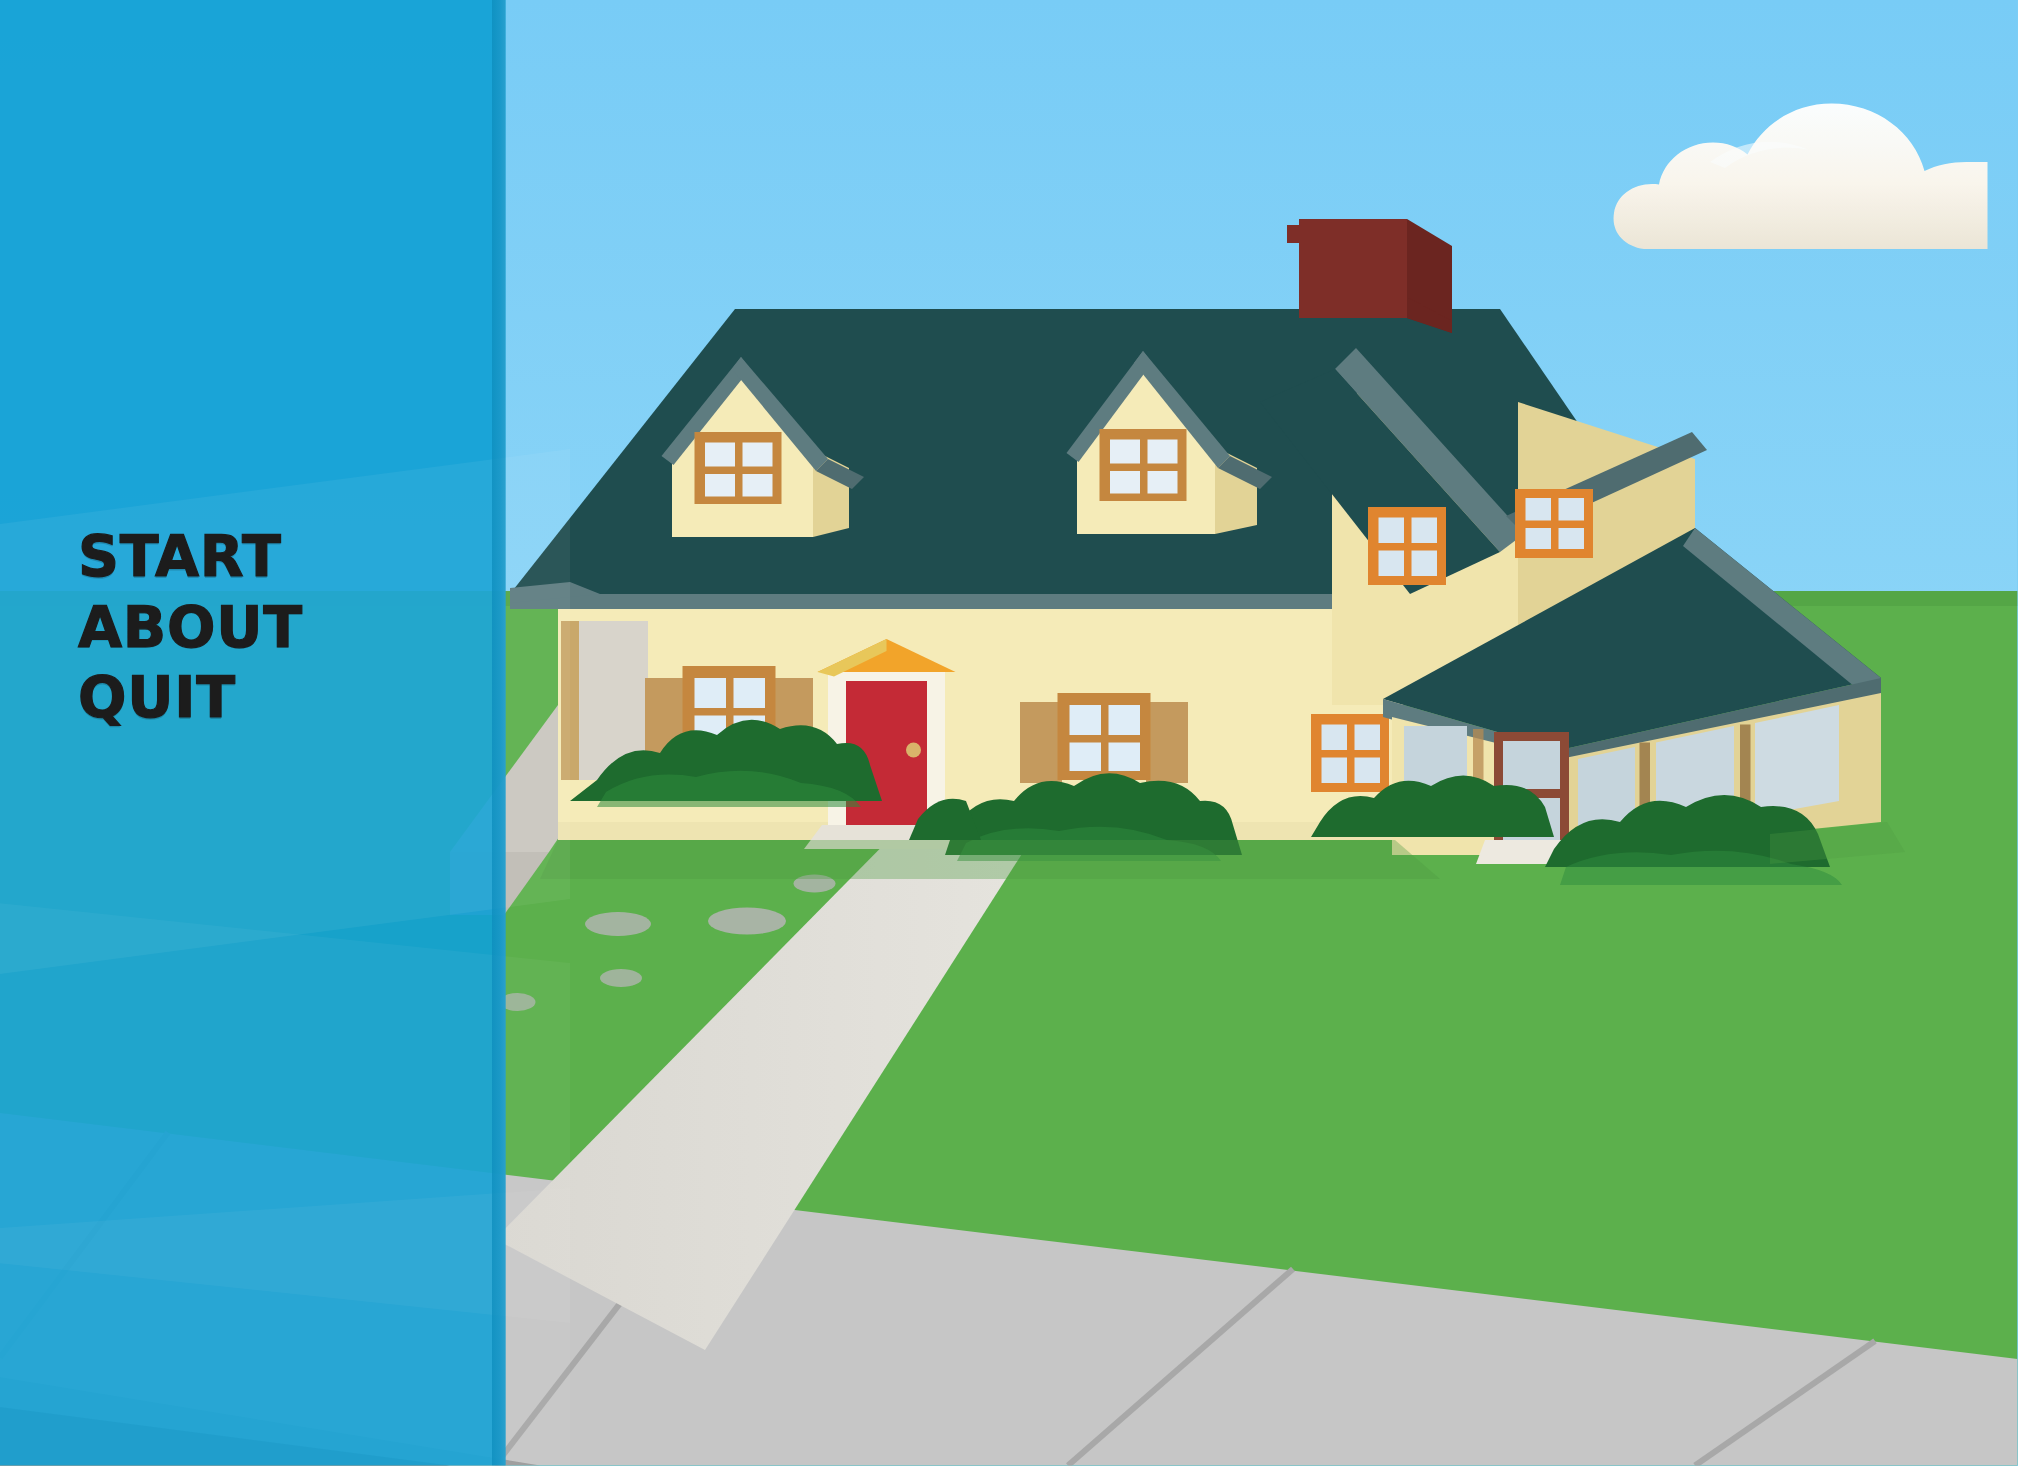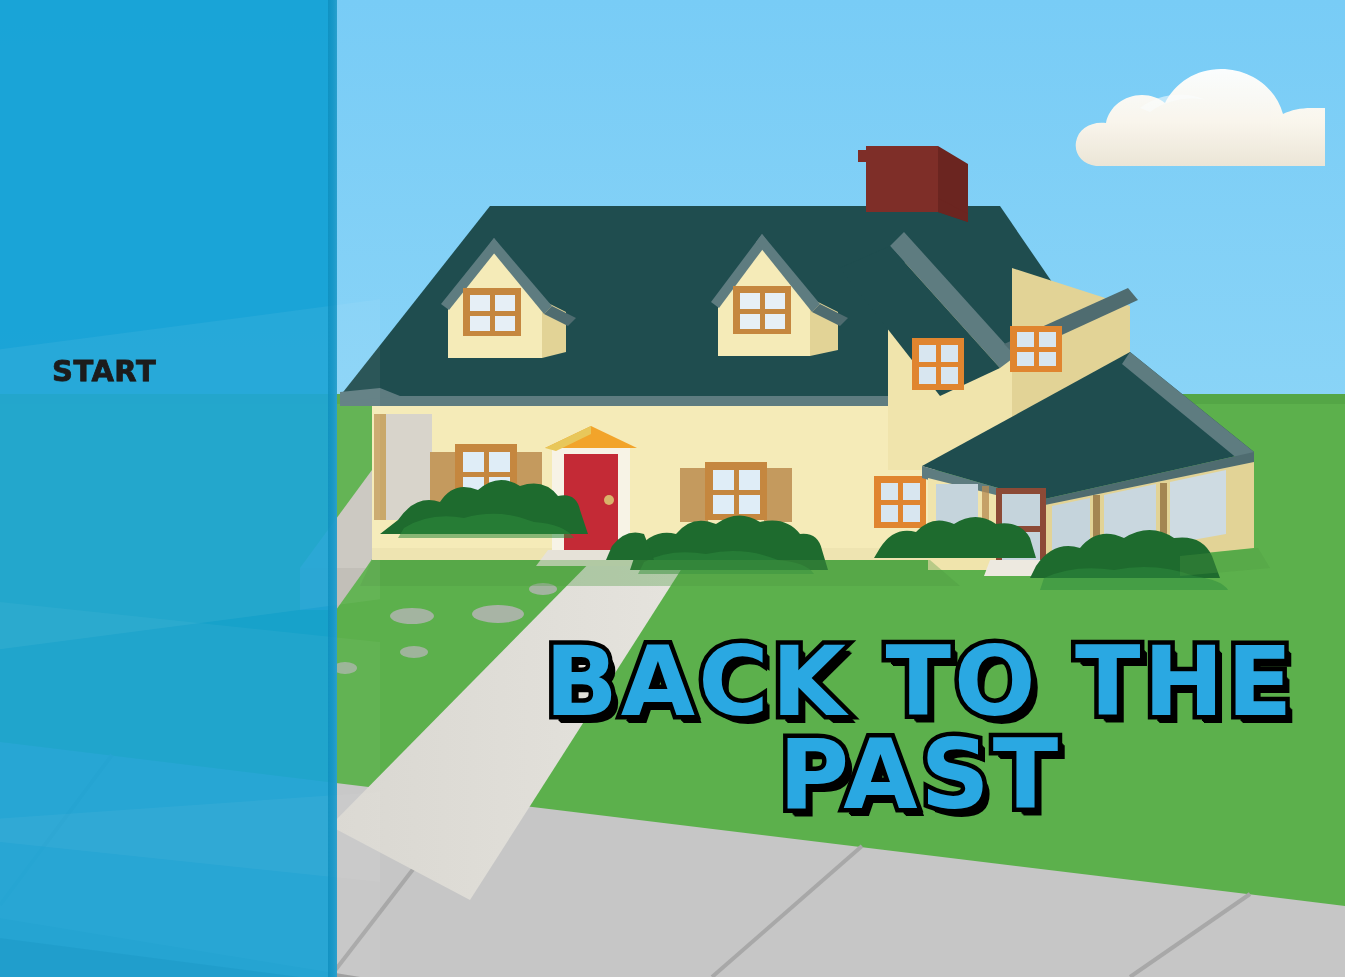--- a/index.html
+++ b/index.html
@@ -60,21 +60,21 @@
   
   #menu-list {
     position:absolute;
     left:52px; top:348px;
     z-index:50;
     list-style:none;
   }
   #menu-list li {
     font-family:"DejaVu Sans", sans-serif;
     font-weight:900;
-    font-size:29px;
+    font-size:38px;
     line-height:47px;
     letter-spacing:0.5px;
     color:#1C1C1C;
     text-transform:uppercase;
     white-space:nowrap;
     cursor:pointer;
     text-shadow:0 1px 0 rgba(0,0,0,0.18);
     -webkit-text-stroke:0.8px #1C1C1C;
     user-select:none;
   }
@@ -325,30 +325,28 @@
       <g>
         <path fill="#1E6B2E" d="M612,546 q14,-18 32,-12 l10,26 -48,0 z"></path>
       </g>
 
       <path fill="#4E9C41" opacity="0.35" d="M372,560 L930,560 L960,586 L360,586 Z"></path>
       <path fill="#4E9C41" opacity="0.3" d="M1180,556 L1258,548 L1270,568 L1180,576 Z"></path>
 
     </svg>
   </div>
 
-  <div id="game-title">
-    <span class="tline tline-1">BACK TO THE</span>
-    <span class="tline tline-2">PAST</span>
-  </div>
 
   <div id="menu-panel">
     <div class="panel-wash"></div>
     <div class="panel-band-a"></div>
     <div class="panel-band-b"></div>
     <div class="panel-band-c"></div>
     <div class="panel-edge"></div>
   </div>
 
   <ul id="menu-list">
     <li>START</li>
+    <li>ABOUT</li>
+    <li>QUIT</li>
   </ul>
 
 </div>
 
 </body></html>

